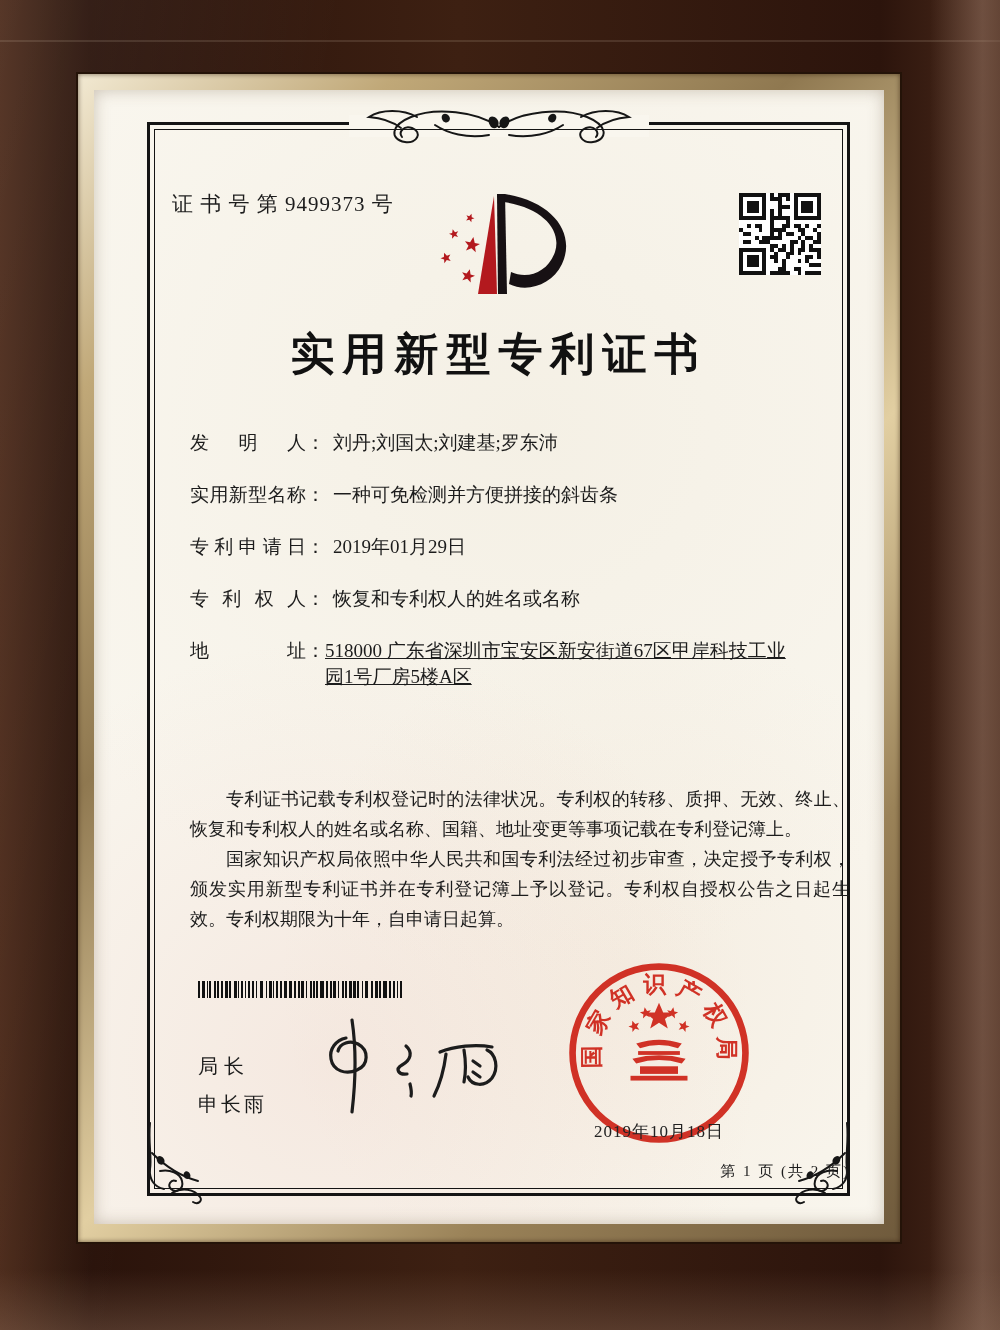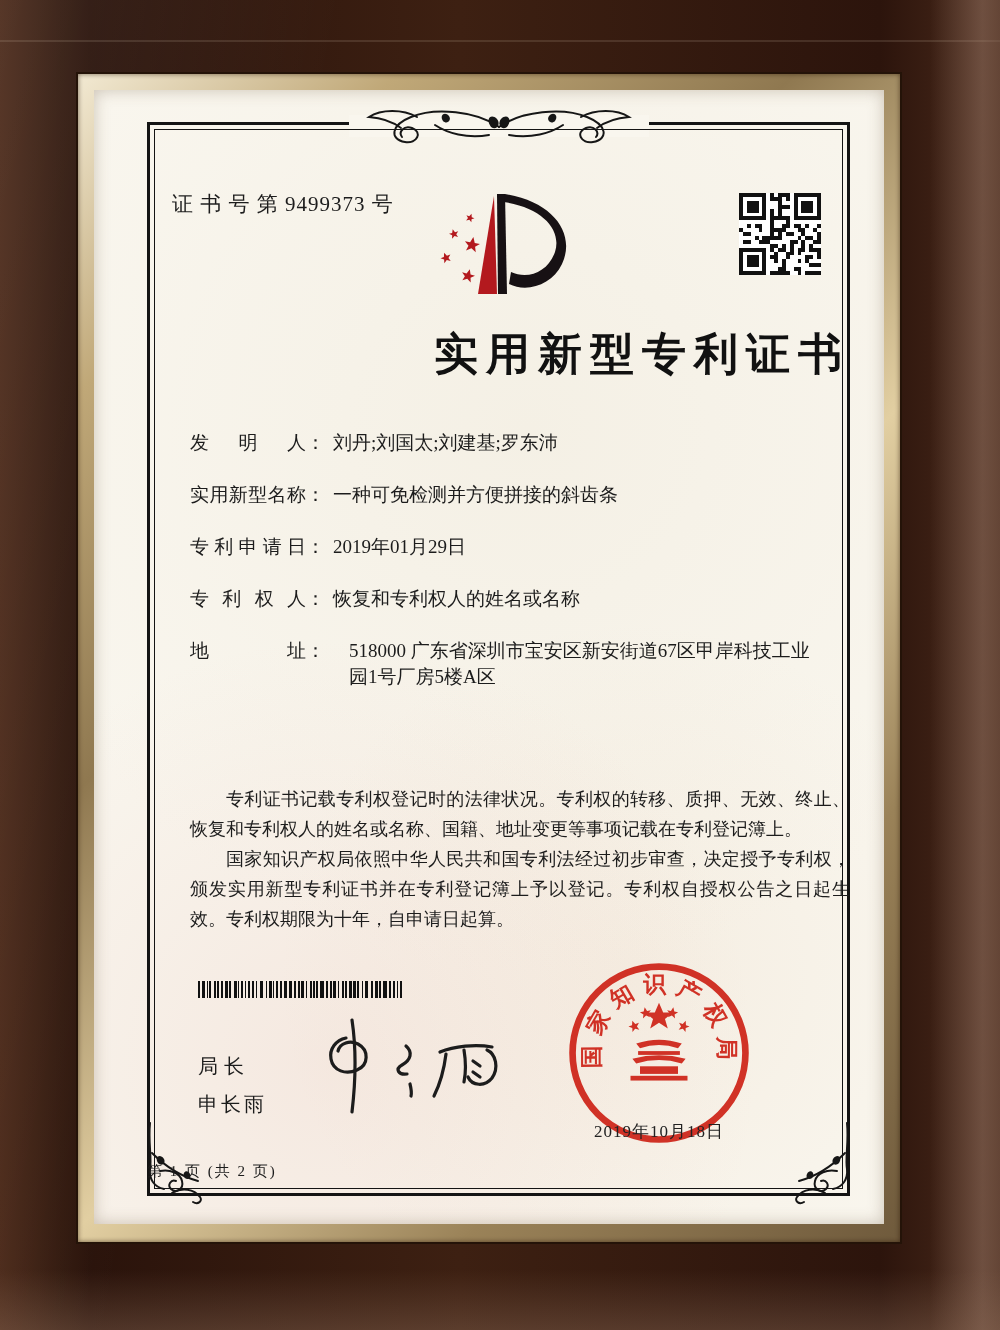--- a/index.html
+++ b/index.html
@@ -40,48 +40,48 @@
   .orn-top { left:50%; top:-24px; transform:translateX(-50%); }
   .orn-bl { left:-12px; bottom:-14px; }
   .orn-br { right:-12px; bottom:-14px; transform:scaleX(-1); }
 
   
   .cert-no { position:absolute; left:78px; top:100px; font-size:21px; letter-spacing:1px; }
   .logo { position:absolute; left:330px; top:92px; width:185px; height:130px; }
   .qr { position:absolute; left:645px; top:102px; width:82px; height:84px; }
   .qr svg { width:100%; height:100%; shape-rendering:crispEdges; }
 
-  .title { position:absolute; left:53px; right:34px; top:235px; text-align:right;
+  .title { position:absolute; left:53px; right:34px; top:235px; text-align:center;
     font-size:44px; font-weight:700; letter-spacing:8px; color:#111; }
 
   .fields { position:absolute; left:96px; right:36px; top:340px; font-size:19px; }
   .frow { line-height:26px; margin-bottom:26px; white-space:nowrap; }
   .flabel { display:inline-block; width:116px; text-align:justify; text-align-last:justify; vertical-align:top; }
   .fcolon { vertical-align:top; }
   .fvalue { margin-left:8px; vertical-align:top; }
-  .fvalue-block { display:inline-block; margin-left:24px; vertical-align:top; line-height:26px; white-space:normal; }
+  .fvalue-block { display:inline-block; margin-left:0; vertical-align:top; line-height:26px; white-space:normal;text-decoration:underline; }
   .frow-addr { margin-bottom:-4px; }
   .fpair2 { margin-left:62px; }
 
   .paras { position:absolute; left:96px; right:34px; top:694px; font-size:18px; line-height:30px; text-align:justify; }
   .paras p { text-indent:2em; }
 
   .barcode { position:absolute; left:104px; top:891px; width:206px; height:17px; }
   .barcode svg { width:100%; height:100%; shape-rendering:crispEdges; }
 
   .director-title { position:absolute; left:104px; top:963px; font-size:20px; letter-spacing:6px; }
   .director-name  { position:absolute; left:104px; top:1001px; font-size:20px; letter-spacing:3px; }
 
   .signature { position:absolute; left:200px; top:918px; width:230px; height:108px; }
 
   .seal { position:absolute; left:470px; top:868px; width:190px; height:190px; opacity:.95; }
   .seal-date { position:absolute; left:470px; top:1030px; width:190px; text-align:center;
     font-size:17px; letter-spacing:1px; color:#222; }
 
-  .page-footer { position:absolute; left:53px; right:34px; top:1072px; text-align:left;
+  .page-footer { position:absolute; left:53px; right:34px; top:1072px; text-align:right;
     font-size:15px; letter-spacing:2px; }
 </style>
 </head>
 <body>
 
 <div class="photo">
   <div class="wood"></div>
   <div class="wood-bevel-top"></div>
   <div class="wood-sheen-right"></div>
   <div class="wood-sheen-bottom"></div>

